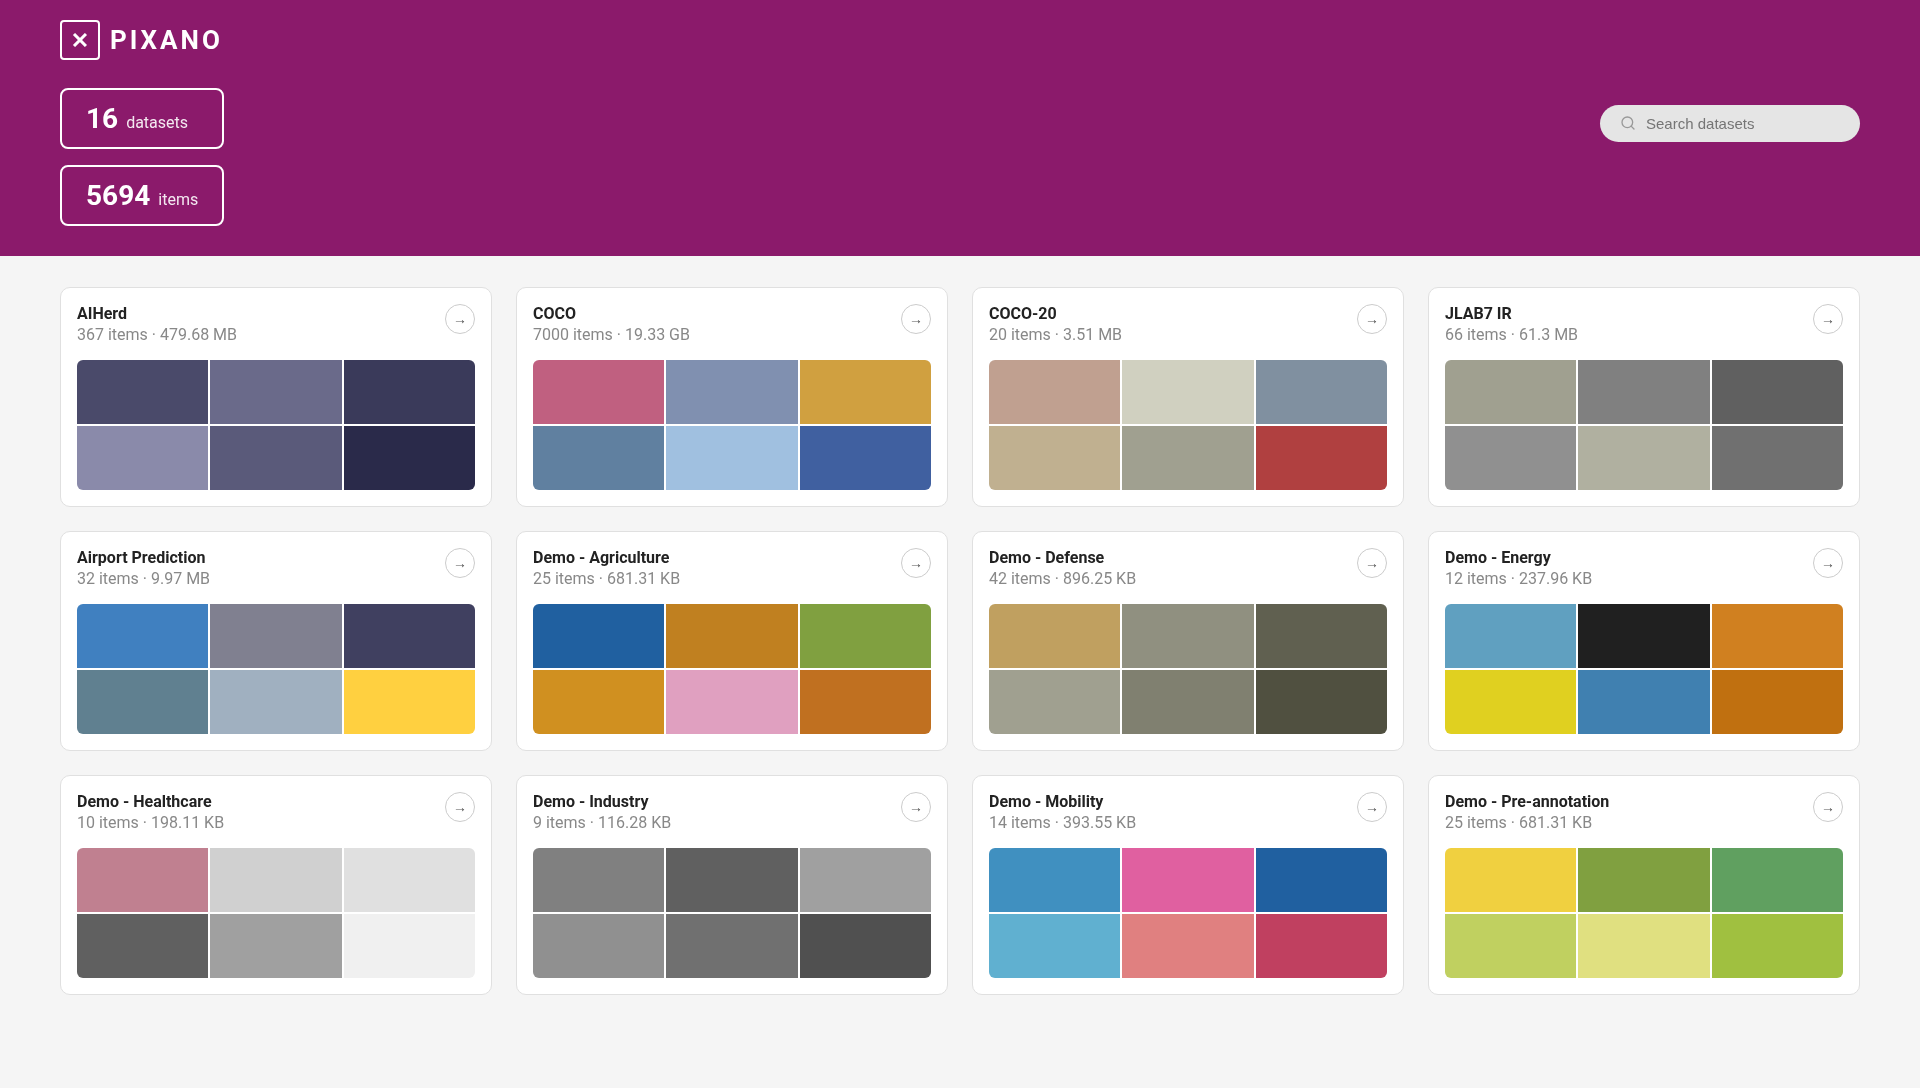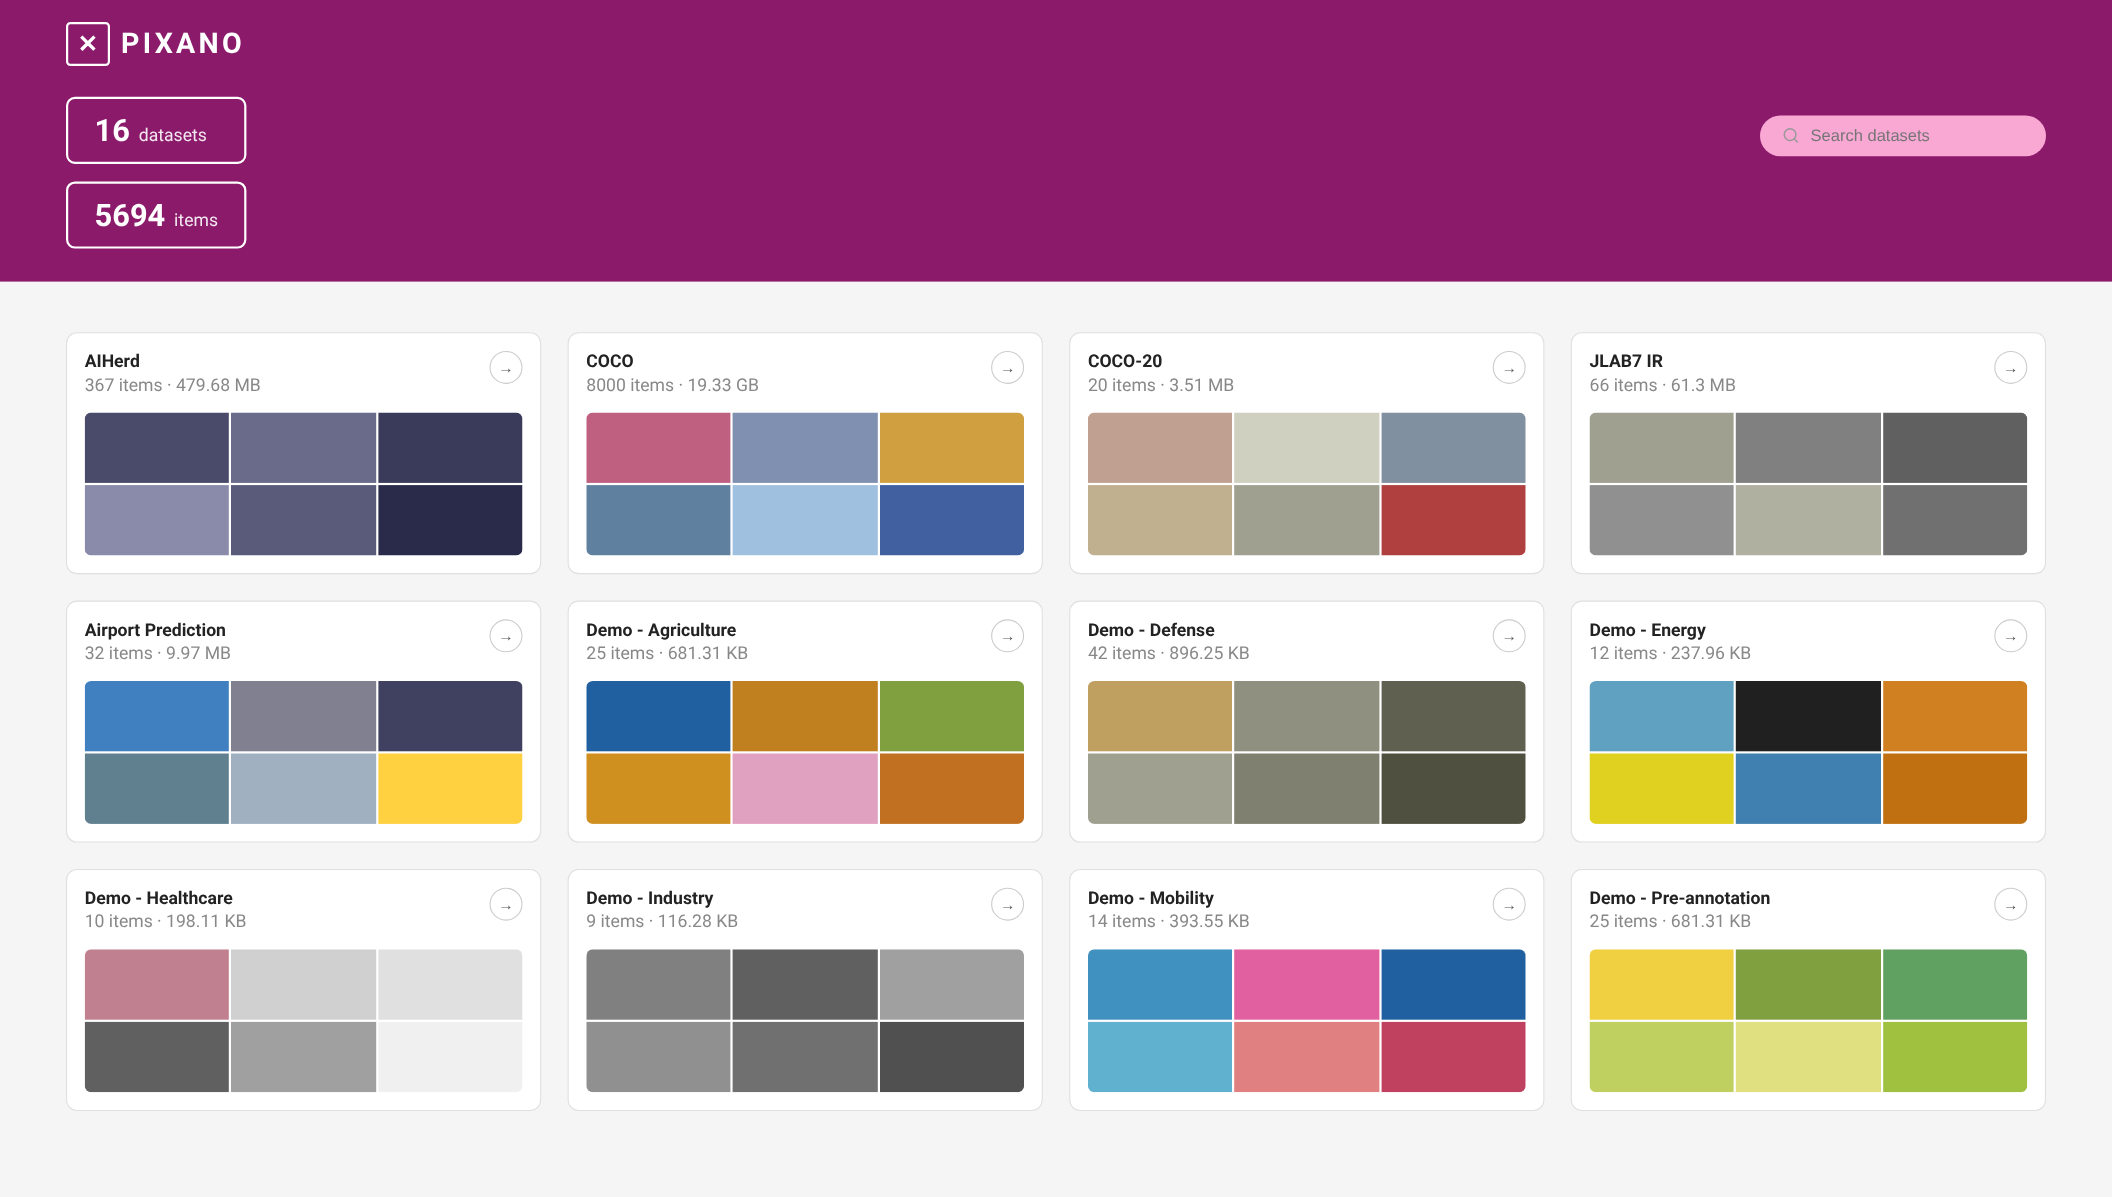--- a/index.html
+++ b/index.html
@@ -76,21 +76,21 @@
     }
 
     .search-container {
       display: flex;
       align-items: center;
     }
 
     .search-box {
       display: flex;
       align-items: center;
-      background: #f9a8d4;
+      background: #e5e5e5;
       border-radius: 24px;
       padding: 10px 20px;
       gap: 10px;
       width: 260px;
     }
 
     .search-icon-svg {
       color: #999;
       flex-shrink: 0;
     }
@@ -98,21 +98,21 @@
     .search-input {
       border: none;
       outline: none;
       font-size: 15px;
       color: #666;
       background: transparent;
       width: 100%;
     }
 
     .main-content {
-      padding: 46px 60px;
+      padding: 31px 60px;
     }
 
     .grid {
       display: grid;
       grid-template-columns: repeat(4, 1fr);
       gap: 24px;
     }
 
     .card {
       background: white;
@@ -214,21 +214,21 @@
           <div style="background: rgb(58, 58, 90);"></div>
           <div style="background: rgb(138, 138, 170);"></div>
           <div style="background: rgb(90, 90, 122);"></div>
           <div style="background: rgb(42, 42, 74);"></div>
         </div>
       </div>
       <div class="card">
         <div class="card-header">
           <div>
             <div class="card-title">COCO</div>
-            <div class="card-subtitle">8000 items · 19.33 GB</div>
+            <div class="card-subtitle">7000 items · 19.33 GB</div>
           </div>
           <div class="card-arrow">→</div>
         </div>
         <div class="card-images-grid">
           <div style="background: rgb(192, 96, 128);"></div>
           <div style="background: rgb(128, 144, 176);"></div>
           <div style="background: rgb(208, 160, 64);"></div>
           <div style="background: rgb(96, 128, 160);"></div>
           <div style="background: rgb(160, 192, 224);"></div>
           <div style="background: rgb(64, 96, 160);"></div>

